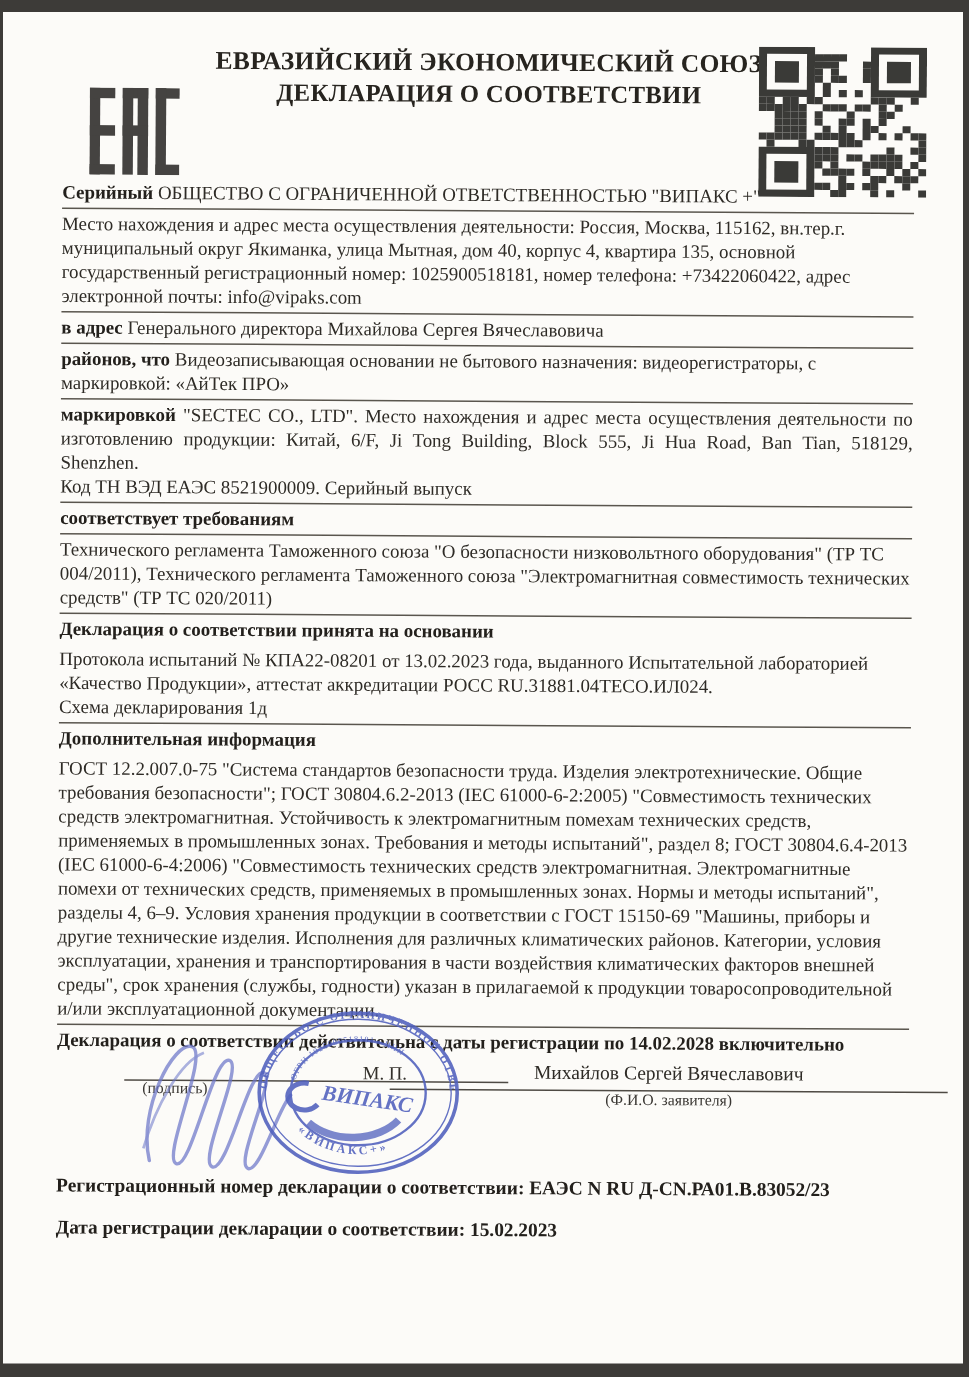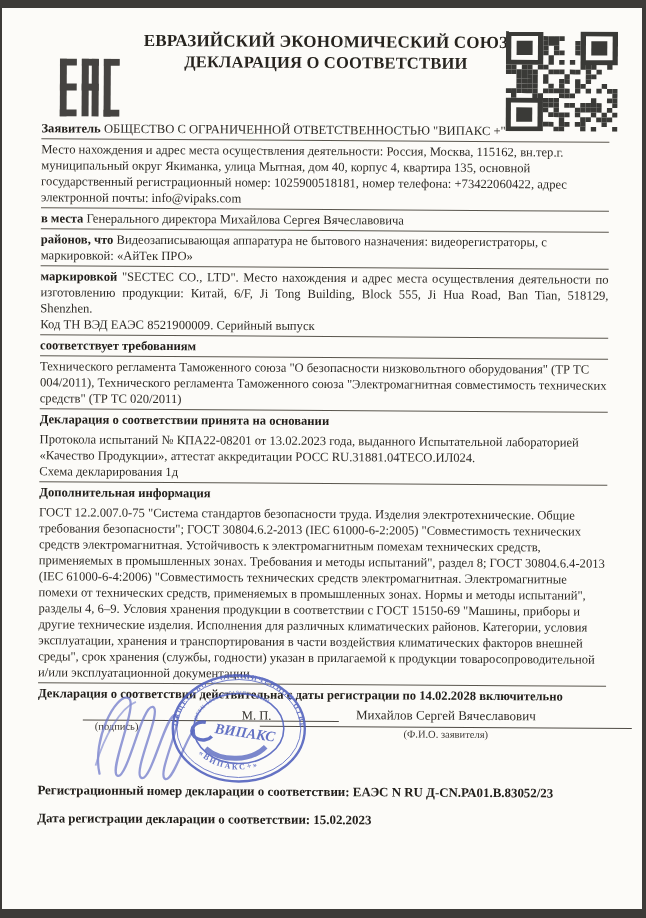--- a/index.html
+++ b/index.html
@@ -232,36 +232,36 @@
         <rect x="90" y="95" width="5" height="5"></rect>
         <rect x="45" y="100" width="5" height="5"></rect>
         <rect x="50" y="100" width="5" height="5"></rect>
         <rect x="70" y="100" width="5" height="5"></rect>
         <rect x="80" y="100" width="5" height="5"></rect>
         <rect x="100" y="100" width="5" height="5"></rect>
       </svg>
   </div>
 
   <div class="sec">
-    <p><span class="lbl">Заявитель</span>
+    <p><span class="lbl">Серийный</span>
     <span>ОБЩЕСТВО С ОГРАНИЧЕННОЙ ОТВЕТСТВЕННОСТЬЮ "ВИПАКС +"</span></p>
   </div>
 
   <div class="sec">
     <p>Место нахождения и адрес места осуществления деятельности: Россия, Москва, 115162, вн.тер.г. муниципальный округ Якиманка, улица Мытная, дом 40, корпус 4, квартира 135, основной государственный регистрационный номер: 1025900518181, номер телефона: +73422060422, адрес электронной почты: info@vipaks.com</p>
   </div>
 
   <div class="sec">
-    <p><span class="lbl">в места</span>
+    <p><span class="lbl">в адрес</span>
     <span>Генерального директора Михайлова Сергея Вячеславовича</span></p>
   </div>
 
   <div class="sec">
     <p><span class="lbl">районов, что</span>
-    <span>Видеозаписывающая аппаратура не бытового назначения: видеорегистраторы, с маркировкой: «АйТек ПРО»</span></p>
+    <span>Видеозаписывающая основании не бытового назначения: видеорегистраторы, с маркировкой: «АйТек ПРО»</span></p>
   </div>
 
   <div class="sec">
     <p class="just"><span class="lbl">маркировкой</span>
     <span>"SECTEC CO., LTD". Место нахождения и адрес места осуществления деятельности по изготовлению продукции: Китай, 6/F, Ji Tong Building, Block 555, Ji Hua Road, Ban Tian, 518129, Shenzhen.</span></p>
     <p>Код ТН ВЭД ЕАЭС 8521900009. Серийный выпуск</p>
   </div>
 
   <div class="sec">
     <p class="bold-line">соответствует требованиям</p>

